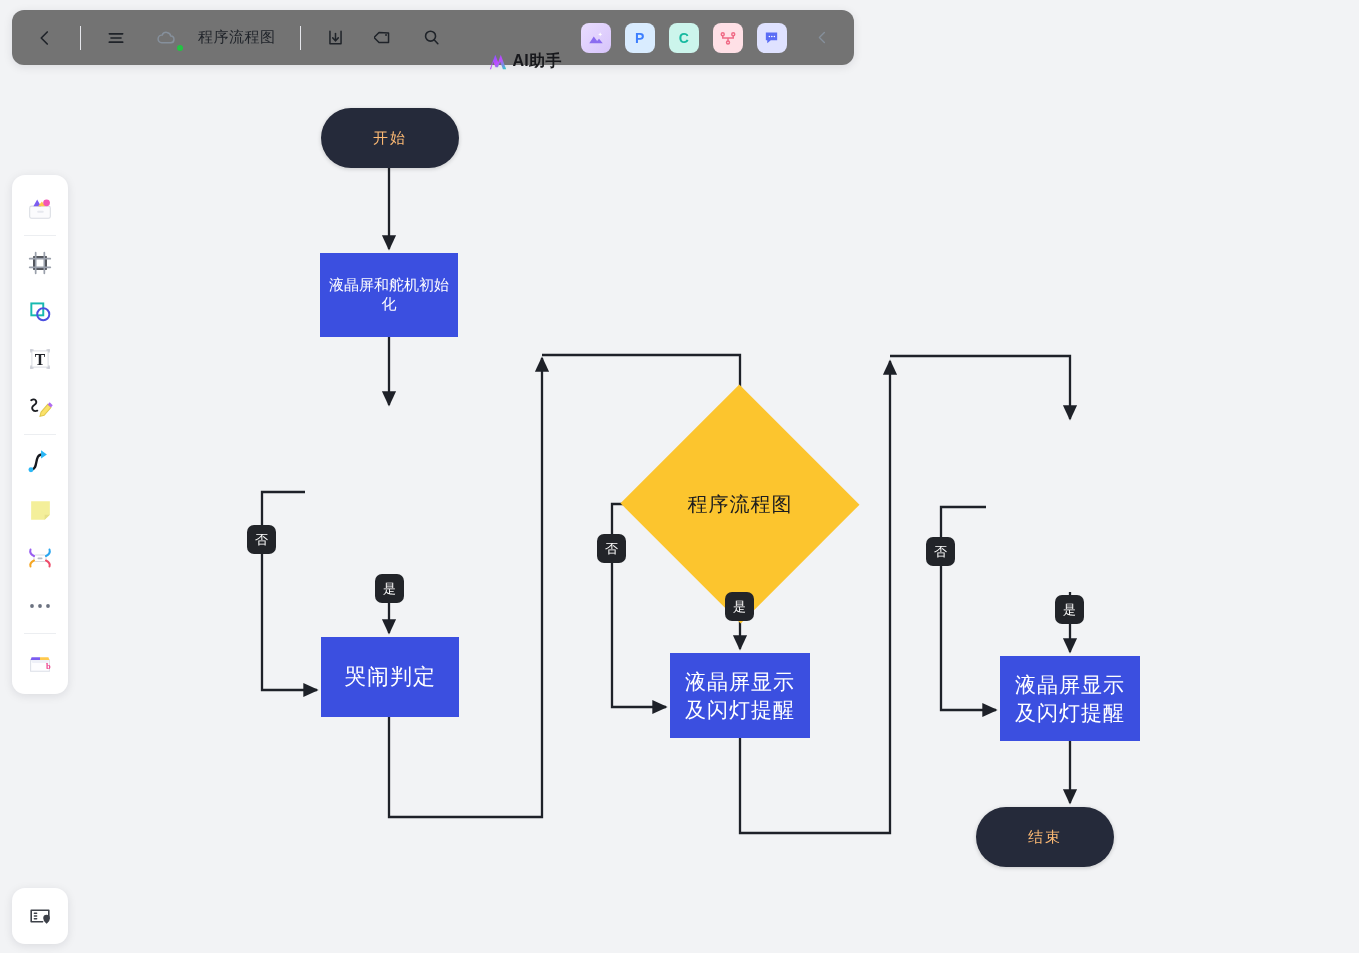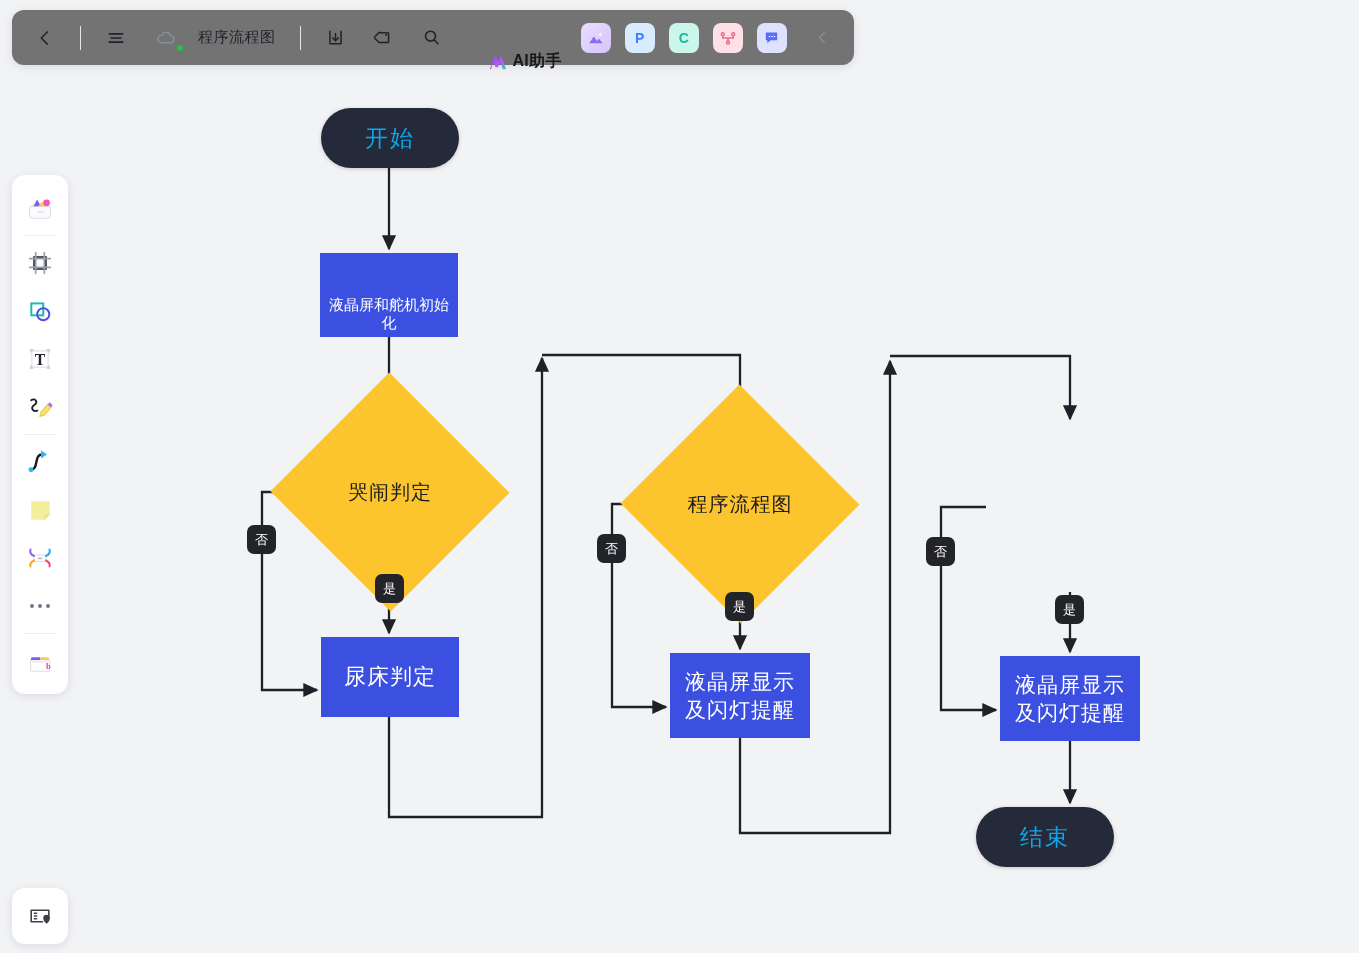--- a/index.html
+++ b/index.html
@@ -70,29 +70,29 @@
     width: 56px; height: 56px; background: #ffffff; border-radius: 13px;
     box-shadow: 0 2px 10px rgba(20,24,40,.10);
     display: flex; align-items: center; justify-content: center; cursor: pointer;
   }
 
   
   .canvas { position: absolute; inset: 0; }
   .node { position: absolute; display: flex; align-items: center; justify-content: center; text-align: center; }
 
   .node-terminator {
-    background: #252a3a; color: #0ea5e9; border-radius: 34px;
-    font-size: 23px; letter-spacing: 2px;
+    background: #252a3a; color: #fdba74; border-radius: 34px;
+    font-size: 15px; letter-spacing: 2px;
     box-shadow: 0 1px 4px rgba(0,0,0,.18);
   }
   .node-process {
     background: #3b4fe0; color: #ffffff;
     line-height: 1.25; padding: 4px 6px;
   }
-  .node-process.small { font-size: 15px; align-items: flex-end; }
+  .node-process.small { font-size: 15px; }
   .node-process.big   { font-size: 22px; letter-spacing: 1px; }
 
   .node-decision { background: transparent; }
   .node-decision .dia {
     position: absolute; inset: 0; background: #fcc52e; transform: rotate(45deg);
   }
   .node-decision .dia-label {
     position: relative; z-index: 2; font-size: 20px; color: #1d1d1f;
     line-height: 1.5; letter-spacing: 1px;
   }
@@ -364,27 +364,23 @@
     </svg>
 
     <div class="node node-terminator" style="left:321px;top:108px;width:138px;height:60px">
       <span>开始</span>
     </div>
 
     <div class="node node-process small" style="left:320px;top:253px;width:138px;height:84px">
       <span>液晶屏和舵机初始化</span>
     </div>
 
-    <div class="node node-decision" style="left:305px;top:408px;width:170px;height:168px">
-      <span class="dia"></span>
-      <span class="dia-label">哭闹判定</span>
-    </div>
 
     <div class="node node-process big" style="left:321px;top:637px;width:138px;height:80px">
-      <span>尿床判定</span>
+      <span>哭闹判定</span>
     </div>
 
     <div class="node node-decision" style="left:655px;top:420px;width:170px;height:168px">
       <span class="dia"></span>
       <span class="dia-label">程序流程图</span>
     </div>
 
     <div class="node node-process big" style="left:670px;top:653px;width:140px;height:85px;font-size:21px;line-height:1.32">
       <span>液晶屏显示及闪灯提醒</span>
     </div>

